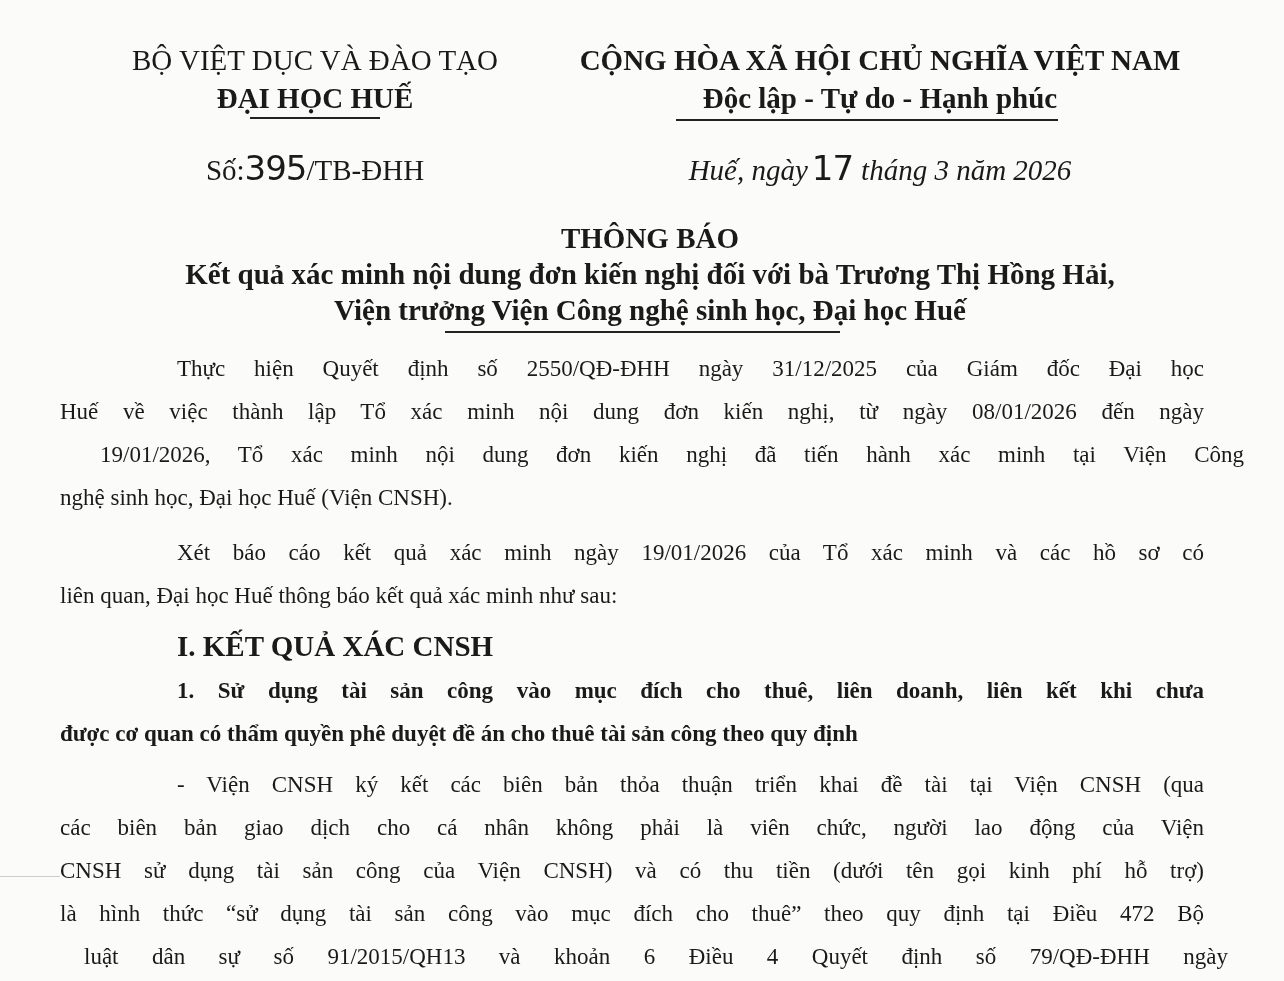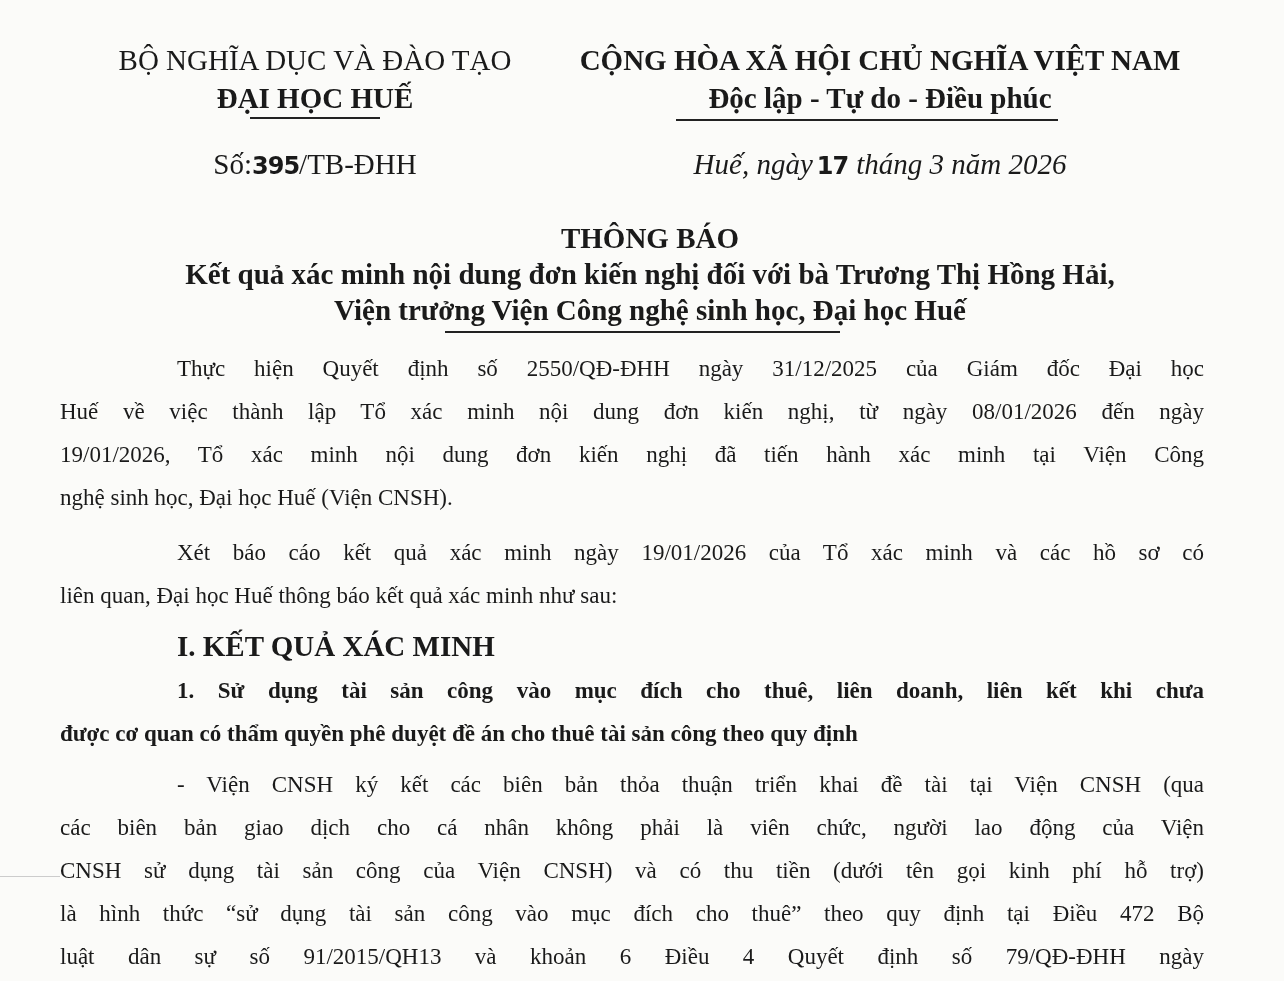--- a/index.html
+++ b/index.html
@@ -9,63 +9,63 @@
     color: #1a1a1a;
     font-family: "Liberation Serif", "DejaVu Serif", serif;
     position: relative;
   }
   .abs { position: absolute; white-space: nowrap; }
   .hdr-left { left: 60px; width: 510px; text-align: center; }
   .hdr-right { left: 548px; width: 664px; text-align: center; }
   .f28 { font-size: 29px; }
   .b { font-weight: bold; }
   .i { font-style: italic; }
-  .hw { font-family: "DejaVu Sans", sans-serif; font-weight: bold; font-size: 24px; letter-spacing: -1px; text-align: right; }
+  .hw { font-family: "DejaVu Sans", sans-serif; font-weight: normal; font-size: 34px; letter-spacing: -1px; text-align: right; }
   .rule { position: absolute; height: 2px; background: #222; }
   .center-block { left: 0; width: 1284px; text-align: center; }
   .line { position: absolute; left: 60px; width: 1144px; font-size: 23px; white-space: nowrap; text-align: justify; text-align-last: justify; }
   .line.last { text-align-last: left; }
   .line.indent { left: 177px; width: 1027px; }
   .heading { position: absolute; left: 177px; font-size: 29px; font-weight: bold; }
   .faint { position: absolute; left: 0; height: 1px; background: #ccc; }
 </style>
 </head>
 <body>
 
-<div class="abs hdr-left f28" style="top:44px;">BỘ NGHĨA DỤC VÀ ĐÀO TẠO</div>
+<div class="abs hdr-left f28" style="top:44px;">BỘ VIỆT DỤC VÀ ĐÀO TẠO</div>
 <div class="abs hdr-left f28 b" style="top:82px;font-family:Liberation Serif, serif;">ĐẠI HỌC HUẾ</div>
 <div class="rule" style="left:250px; top:117px; width:130px; height:1.5px;"></div>
 <div class="abs hdr-left f28" style="top:148px;">
   <span>Số:</span><span class="hw">395</span><span>/TB-ĐHH</span>
 </div>
 
 <div class="abs hdr-right f28 b" style="top:44px;">CỘNG HÒA XÃ HỘI CHỦ NGHĨA VIỆT NAM</div>
-<div class="abs hdr-right f28 b" style="top:82px;">Độc lập - Tự do - Điều phúc</div>
+<div class="abs hdr-right f28 b" style="top:82px;">Độc lập - Tự do - Hạnh phúc</div>
 <div class="rule" style="left:676px; top:119px; width:382px; height:1.5px;"></div>
 <div class="abs hdr-right f28 i" style="top:148px; left:548px; width:664px;">
   <span>Huế, ngày</span><span class="hw" style="font-style:normal; margin:0 8px 0 4px;">17</span><span>tháng 3 năm 2026</span>
 </div>
 
 <div class="abs center-block f28 b" style="top:222px; left:8px;">THÔNG BÁO</div>
 <div class="abs center-block f28 b" style="top:258px; left:8px;">Kết quả xác minh nội dung đơn kiến nghị đối với bà Trương Thị Hồng Hải,</div>
 <div class="abs center-block f28 b" style="top:294px; left:8px;">Viện trưởng Viện Công nghệ sinh học, Đại học Huế</div>
 <div class="rule" style="left:445px; top:331px; width:395px; height:1.5px;"></div>
 
 <div class="line indent" style="top:356px;">Thực hiện Quyết định số 2550/QĐ-ĐHH ngày 31/12/2025 của Giám đốc Đại học</div>
 <div class="line" style="top:399px;">Huế về việc thành lập Tổ xác minh nội dung đơn kiến nghị, từ ngày 08/01/2026 đến ngày</div>
-<div class="line" style="top:442px;">19/01/2026, Tổ xác minh nội dung đơn kiến nghị đã tiến hành xác minh tại Viện Công</div>
+<div class="line" style="top:442px;margin-left:40px;">19/01/2026, Tổ xác minh nội dung đơn kiến nghị đã tiến hành xác minh tại Viện Công</div>
 <div class="line last" style="top:485px;">nghệ sinh học, Đại học Huế (Viện CNSH).</div>
 
 <div class="line indent" style="top:540px;">Xét báo cáo kết quả xác minh ngày 19/01/2026 của Tổ xác minh và các hồ sơ có</div>
 <div class="line last" style="top:583px;">liên quan, Đại học Huế thông báo kết quả xác minh như sau:</div>
 
-<div class="heading" style="top:630px;">I. KẾT QUẢ XÁC MINH</div>
+<div class="heading" style="top:630px;">I. KẾT QUẢ XÁC CNSH</div>
 
 <div class="line indent b" style="top:678px;">1. Sử dụng tài sản công vào mục đích cho thuê, liên doanh, liên kết khi chưa</div>
 <div class="line last b" style="top:721px;">được cơ quan có thẩm quyền phê duyệt đề án cho thuê tài sản công theo quy định</div>
 
 <div class="line indent" style="top:772px;">- Viện CNSH ký kết các biên bản thỏa thuận triển khai đề tài tại Viện CNSH (qua</div>
 <div class="line" style="top:815px;">các biên bản giao dịch cho cá nhân không phải là viên chức, người lao động của Viện</div>
 <div class="line" style="top:858px;">CNSH sử dụng tài sản công của Viện CNSH) và có thu tiền (dưới tên gọi kinh phí hỗ trợ)</div>
 <div class="line" style="top:901px;">là hình thức “sử dụng tài sản công vào mục đích cho thuê” theo quy định tại Điều 472 Bộ</div>
-<div class="line" style="top:944px;">luật dân sự số 91/2015/QH13 và khoản 6 Điều 4 Quyết định số 79/QĐ-ĐHH ngày</div>
+<div class="line" style="top:944px;margin-left:24px;">luật dân sự số 91/2015/QH13 và khoản 6 Điều 4 Quyết định số 79/QĐ-ĐHH ngày</div>
 
 <div class="faint" style="top:876px; width:60px;"></div>
 
 </body></html>

